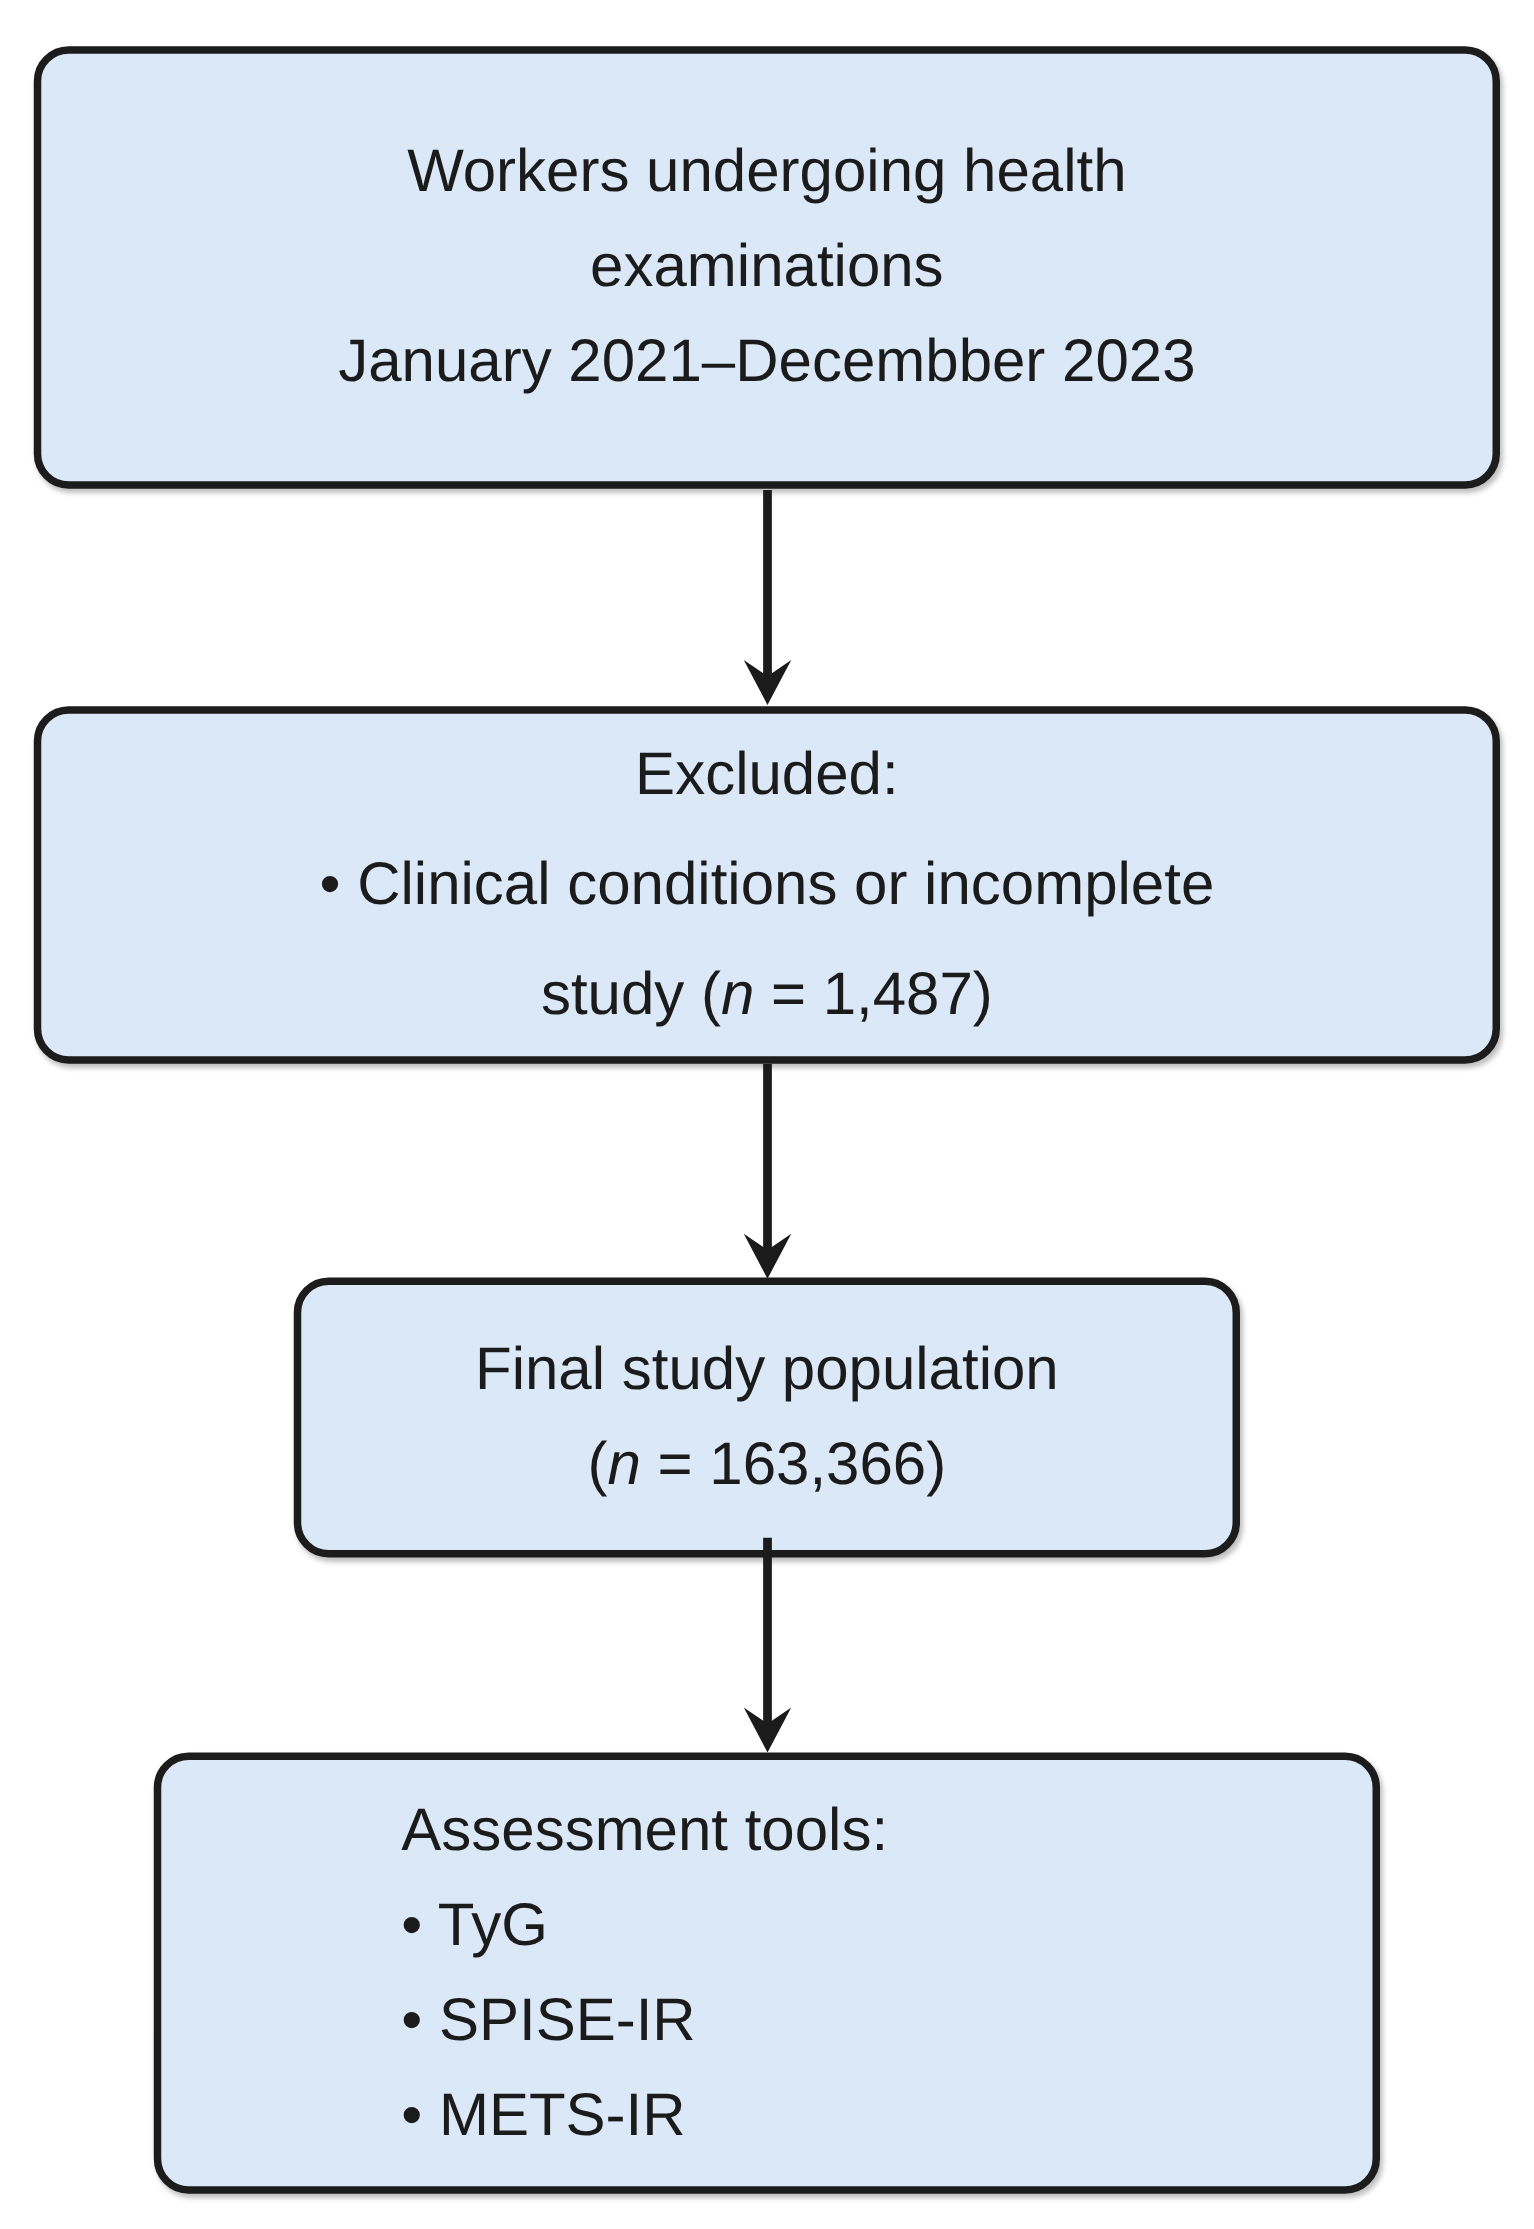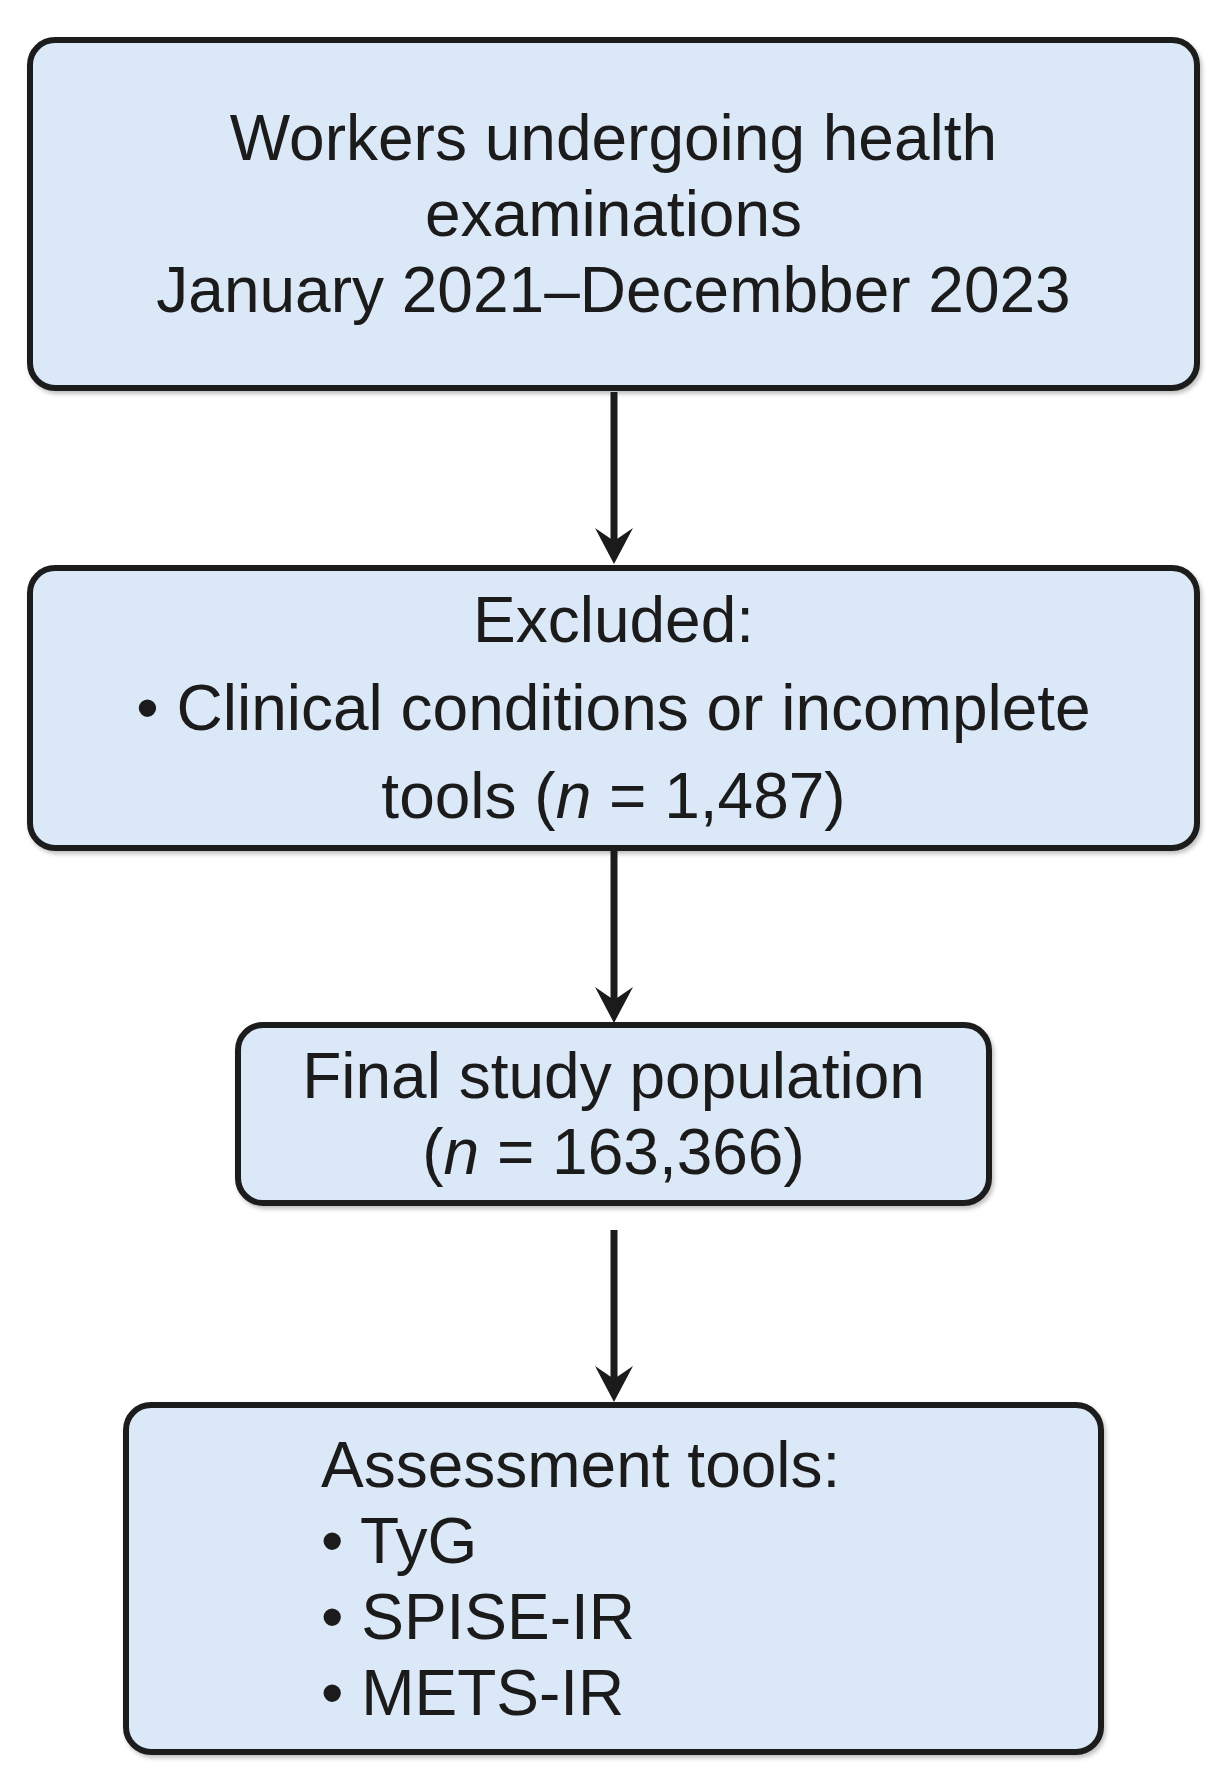--- a/index.html
+++ b/index.html
@@ -20,27 +20,27 @@
     position: absolute;
     box-sizing: border-box;
     background: #dbe8f8;
     border: 6px solid #1c1c1c;
     border-radius: 28px;
     box-shadow: 2px 3px 4px rgba(0,0,0,0.25);
     display: flex;
     flex-direction: column;
     justify-content: center;
     align-items: center;
-    font-size: 64px;
+    font-size: 48px;
     line-height: 76px;
     text-align: center;
   }
   #node-population { left: 27px;  top: 37px;   width: 1173px; height: 354px; }
   #node-excluded   { left: 27px;  top: 565px;  width: 1173px; height: 286px; gap: 12px; }
-  #node-final      { left: 235px; top: 1022px; width: 757px;  height: 184px; }
+  #node-final      { left: 235px; top: 1022px; width: 757px;  height: 224px; }
   #node-tools      {
     left: 123px; top: 1402px; width: 981px; height: 353px;
     align-items: flex-start;
     text-align: right;
     padding-left: 192px;
     padding-right: 20px;
   }
   .line { white-space: nowrap; }
   .it { font-style: italic; }
   .arrow {
@@ -65,21 +65,21 @@
   </div>
 
   <svg class="arrow" id="arrow-1" viewBox="0 0 64 172">
     <line x1="32" y1="0" x2="32" y2="150" stroke="#1b1b1b" stroke-width="7"></line>
     <polygon points="32,172 13,136 32,149 51,136" fill="#1b1b1b"></polygon>
   </svg>
 
   <div class="node" id="node-excluded">
     <div class="line">Excluded:</div>
     <div class="line">• Clinical conditions or incomplete</div>
-    <div class="line"><span>tools (</span><span class="it">n</span><span> = 1,487)</span></div>
+    <div class="line"><span>study (</span><span class="it">n</span><span> = 1,487)</span></div>
   </div>
 
   <svg class="arrow" id="arrow-2" viewBox="0 0 64 172">
     <line x1="32" y1="0" x2="32" y2="150" stroke="#1b1b1b" stroke-width="7"></line>
     <polygon points="32,172 13,136 32,149 51,136" fill="#1b1b1b"></polygon>
   </svg>
 
   <div class="node" id="node-final">
     <div class="line">Final study population</div>
     <div class="line"><span>(</span><span class="it">n</span><span> = 163,366)</span></div>

